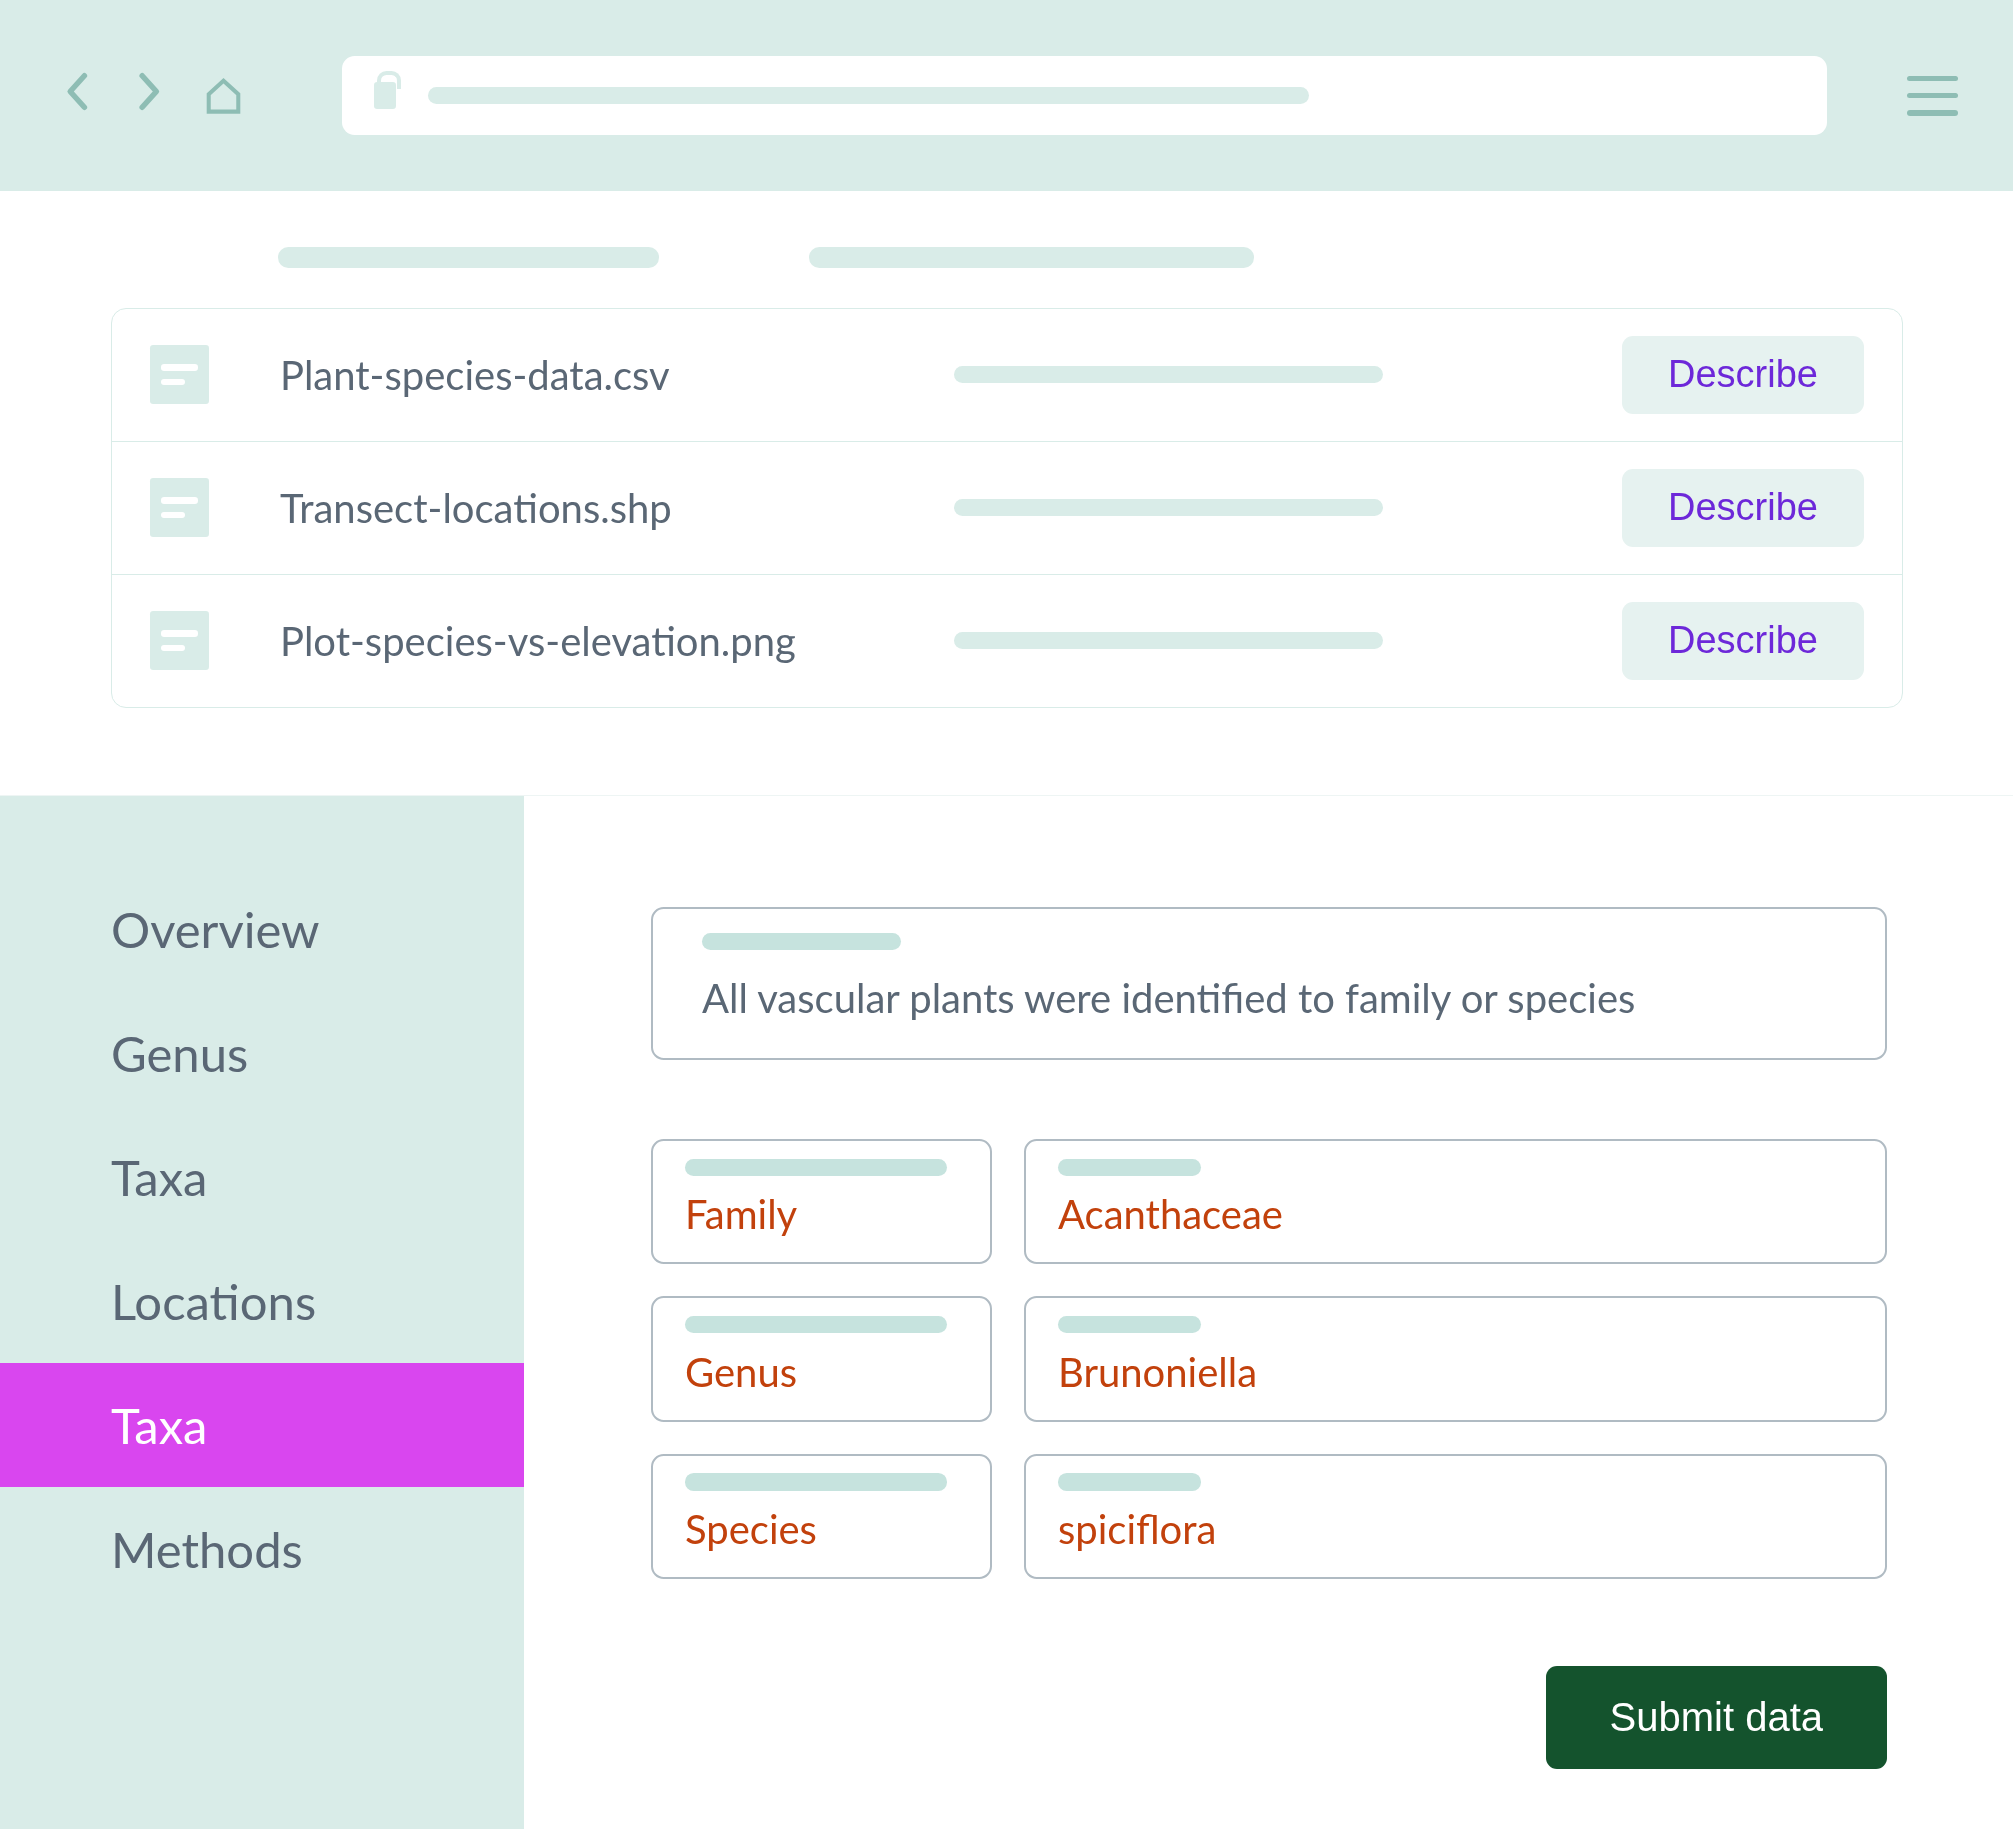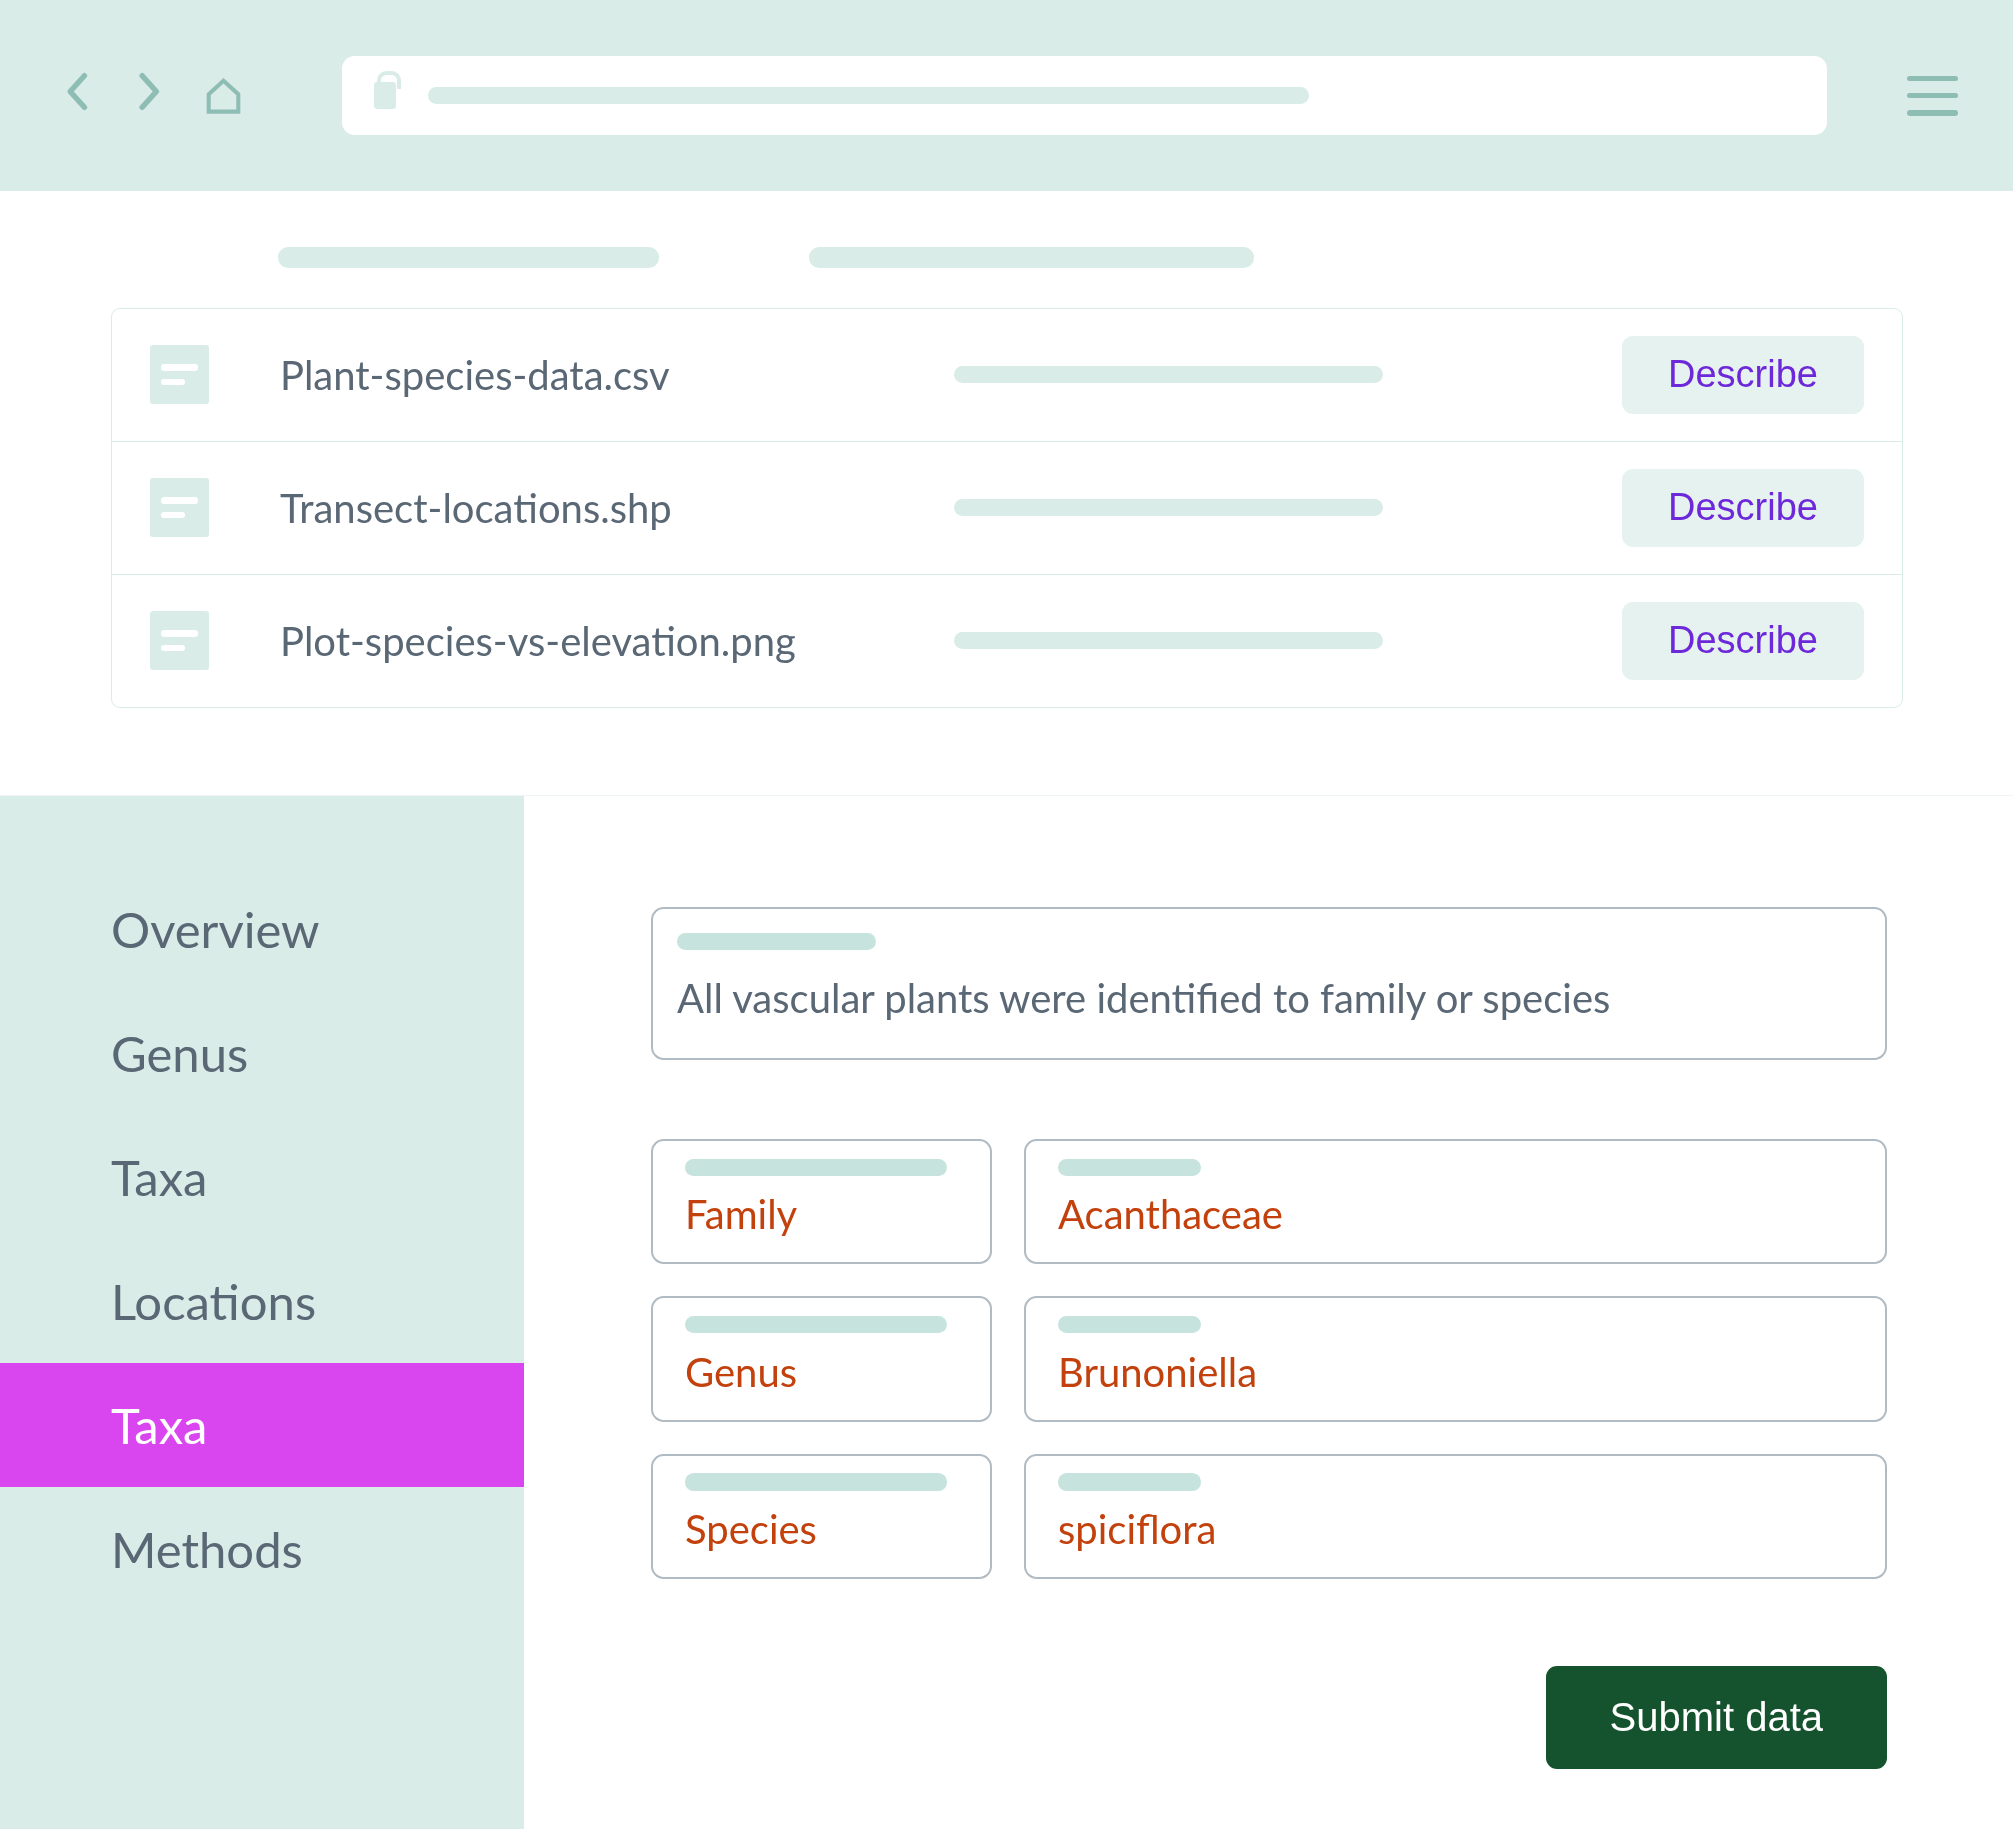--- a/index.html
+++ b/index.html
@@ -108,21 +108,21 @@
   .file-header-placeholder {
     height: 20.6px;
     background: #d9ece8;
     border-radius: 10.3px;
   }
   .fh1 { width: 381px; }
   .fh2 { width: 445px; margin-left: 79px; }
 
   .file-table {
     border: 1.6px solid #d9ece8;
-    border-radius: 9px;
+    border-radius: 15px;
     overflow: hidden;
   }
   .file-row {
     display: flex;
     align-items: center;
     padding: 27px 38px;
     gap: 71px;
     border-bottom: 1.6px solid #d9ece8;
     min-height: 118px;
   }
@@ -193,21 +193,21 @@
   }
 
   .main-panel {
     flex: 1;
     padding: 111px 127px 79px 127px;
   }
 
   .desc-box {
     border: 2.4px solid #b0bbc3;
     border-radius: 12.7px;
-    padding: 24px 36px 36px 24px;
+    padding: 24px 36px 36px 49px;
     margin-bottom: 79px;
   }
   .desc-label {
     width: 199px;
     height: 17.5px;
     background: #c6e3de;
     border-radius: 8.7px;
     margin-bottom: 24px;
   }
   .desc-text {

